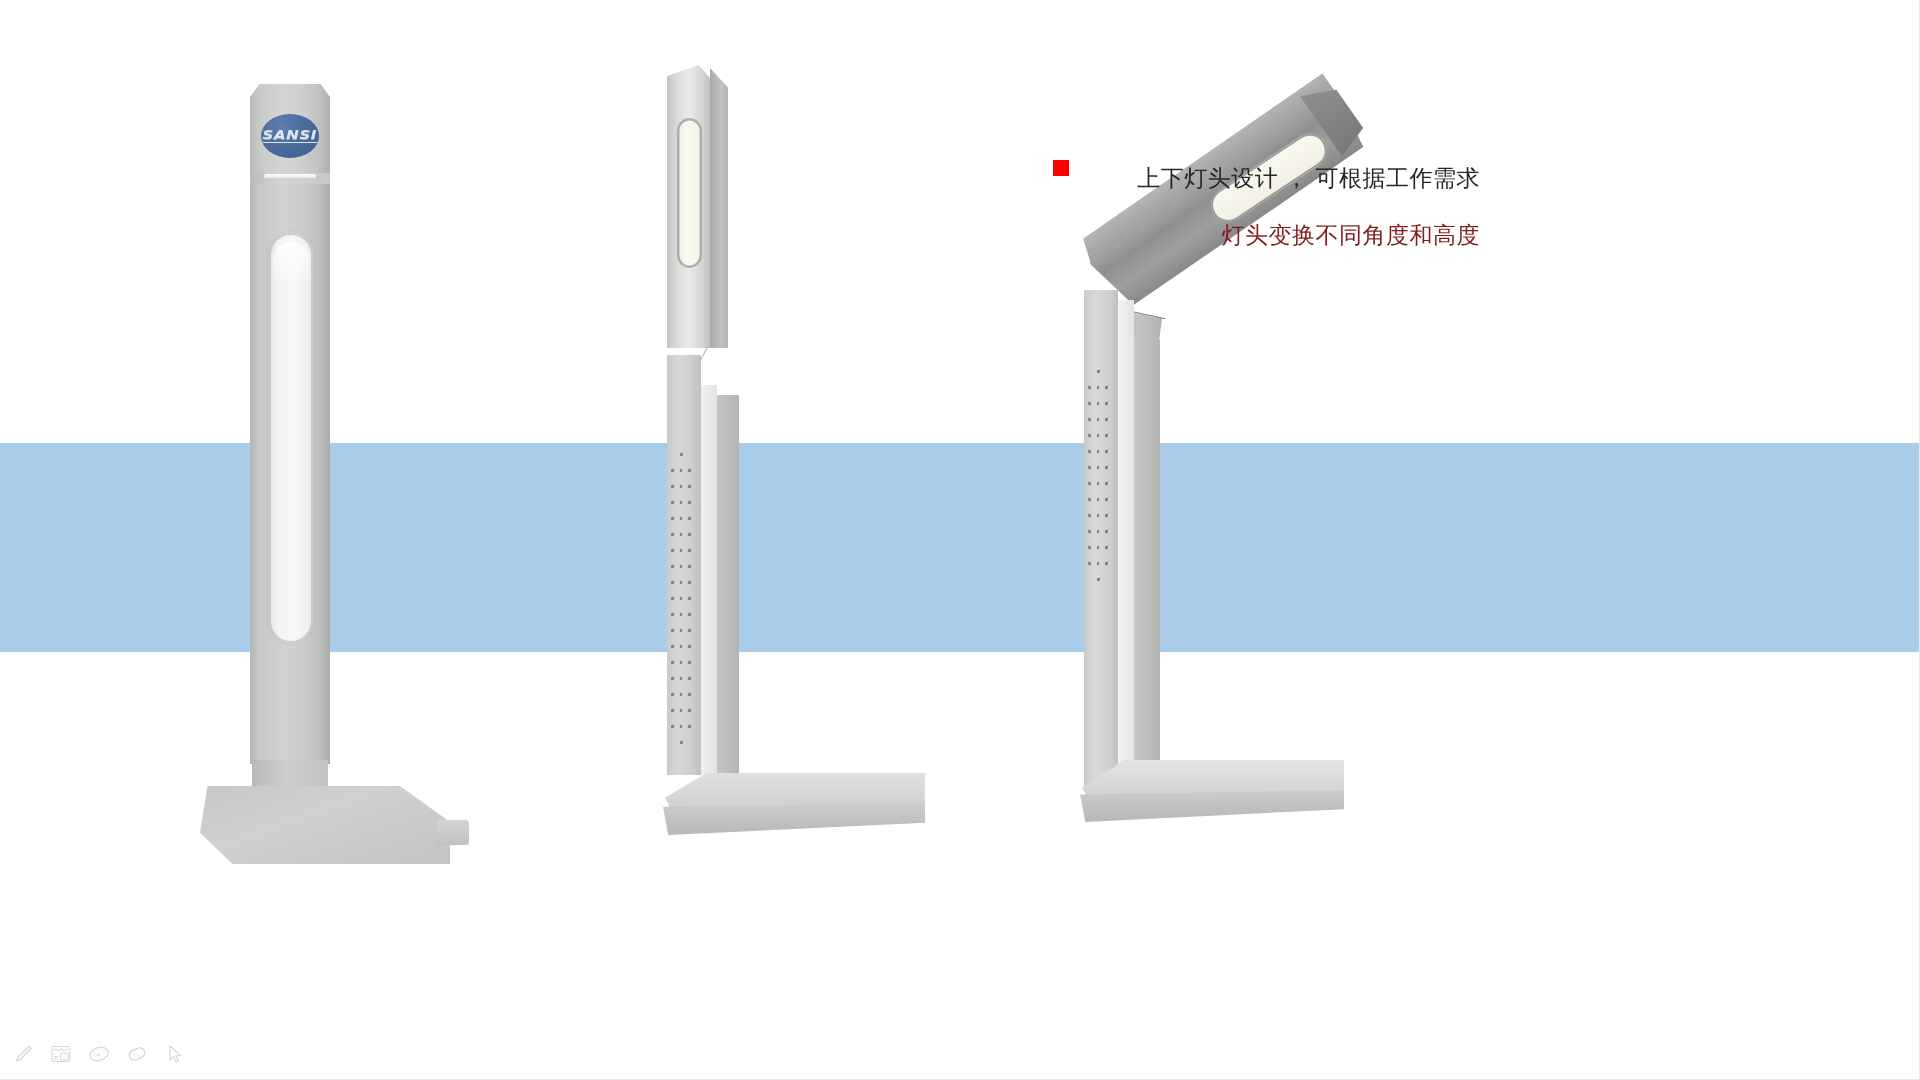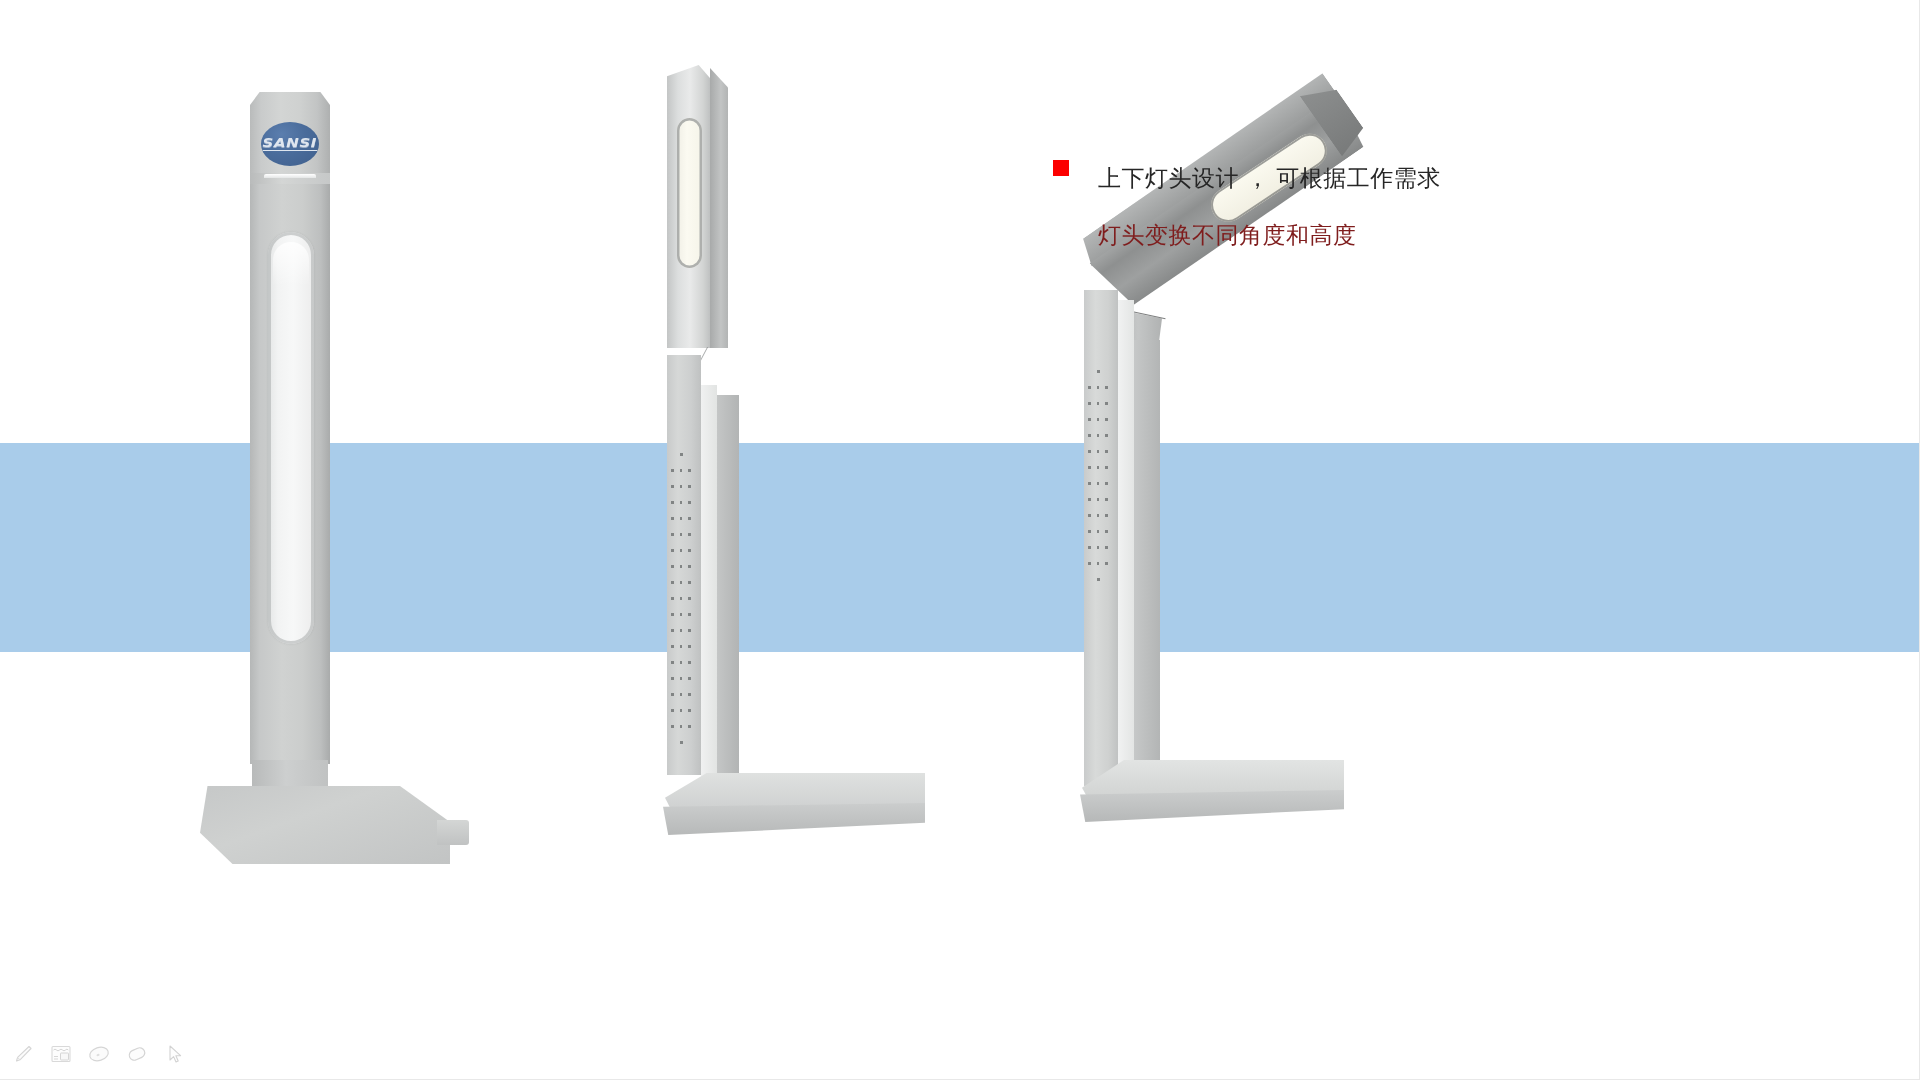--- a/index.html
+++ b/index.html
@@ -42,32 +42,33 @@
     left:3px; top:10px;
     width:16px; height:16px;
     background:#fc0000;
   }
   #callout .line{
     color:#262626;
     font-size:23px;
     line-height:57px;
     letter-spacing:0.5px;
     white-space:nowrap;
+    text-align:right;
   }
   #callout .line1{ padding-left:48px; }
   #callout .line2{ padding-left:48px; }
 
   
   .lamp{ position:absolute; }
 
   
   #lamp-1{ left:200px; top:60px; width:340px; height:720px; }
 
   #l1-head{
-    position:absolute; left:50px; top:32px;
+    position:absolute; left:50px; top:24px;
     width:80px; height:100px;
     background:linear-gradient(to right,#b9bbbb 0%,#c9cbcb 14%,#d3d5d4 38%,#cfd1d0 62%,#c2c4c4 84%,#aeb0b0 100%);
     clip-path:polygon(12% 0,88% 0,100% 13%,100% 100%,0 100%,0 13%);
     border-radius:2px;
   }
   #l1-head-logo{
     position:absolute; left:50%; top:52px;
     transform:translate(-50%,-50%);
     width:58px; height:44px;
     border-radius:50%;

